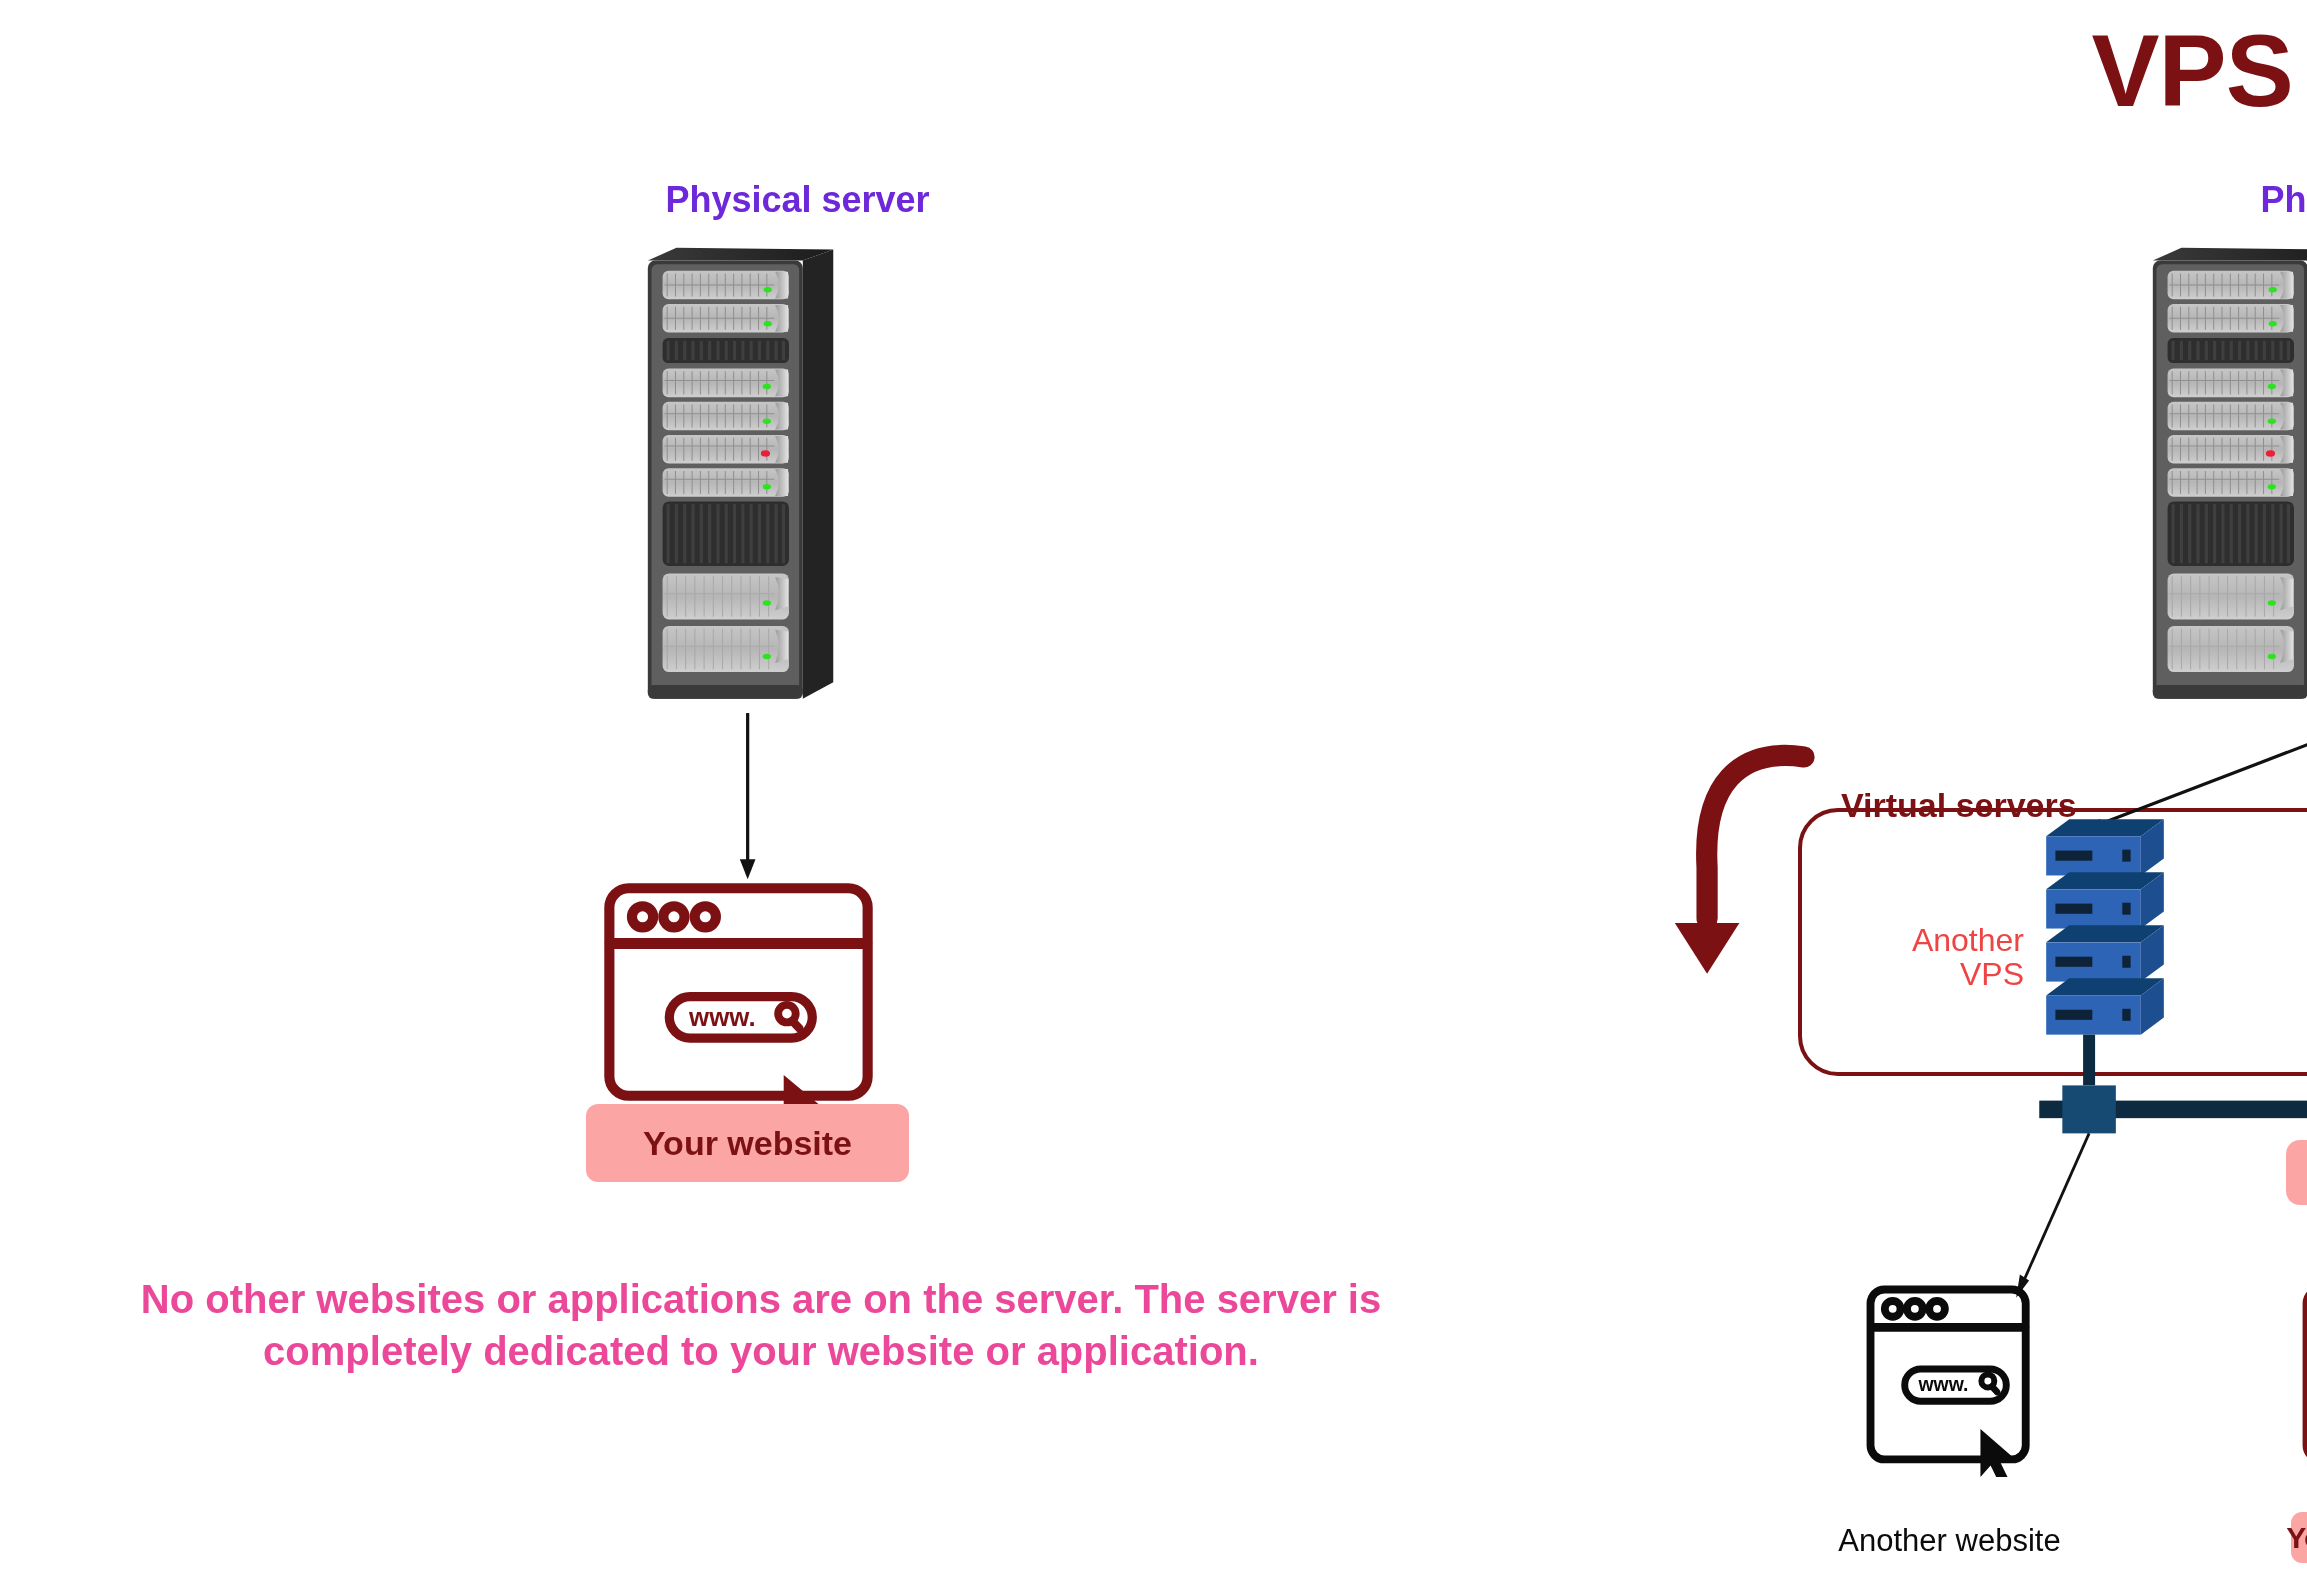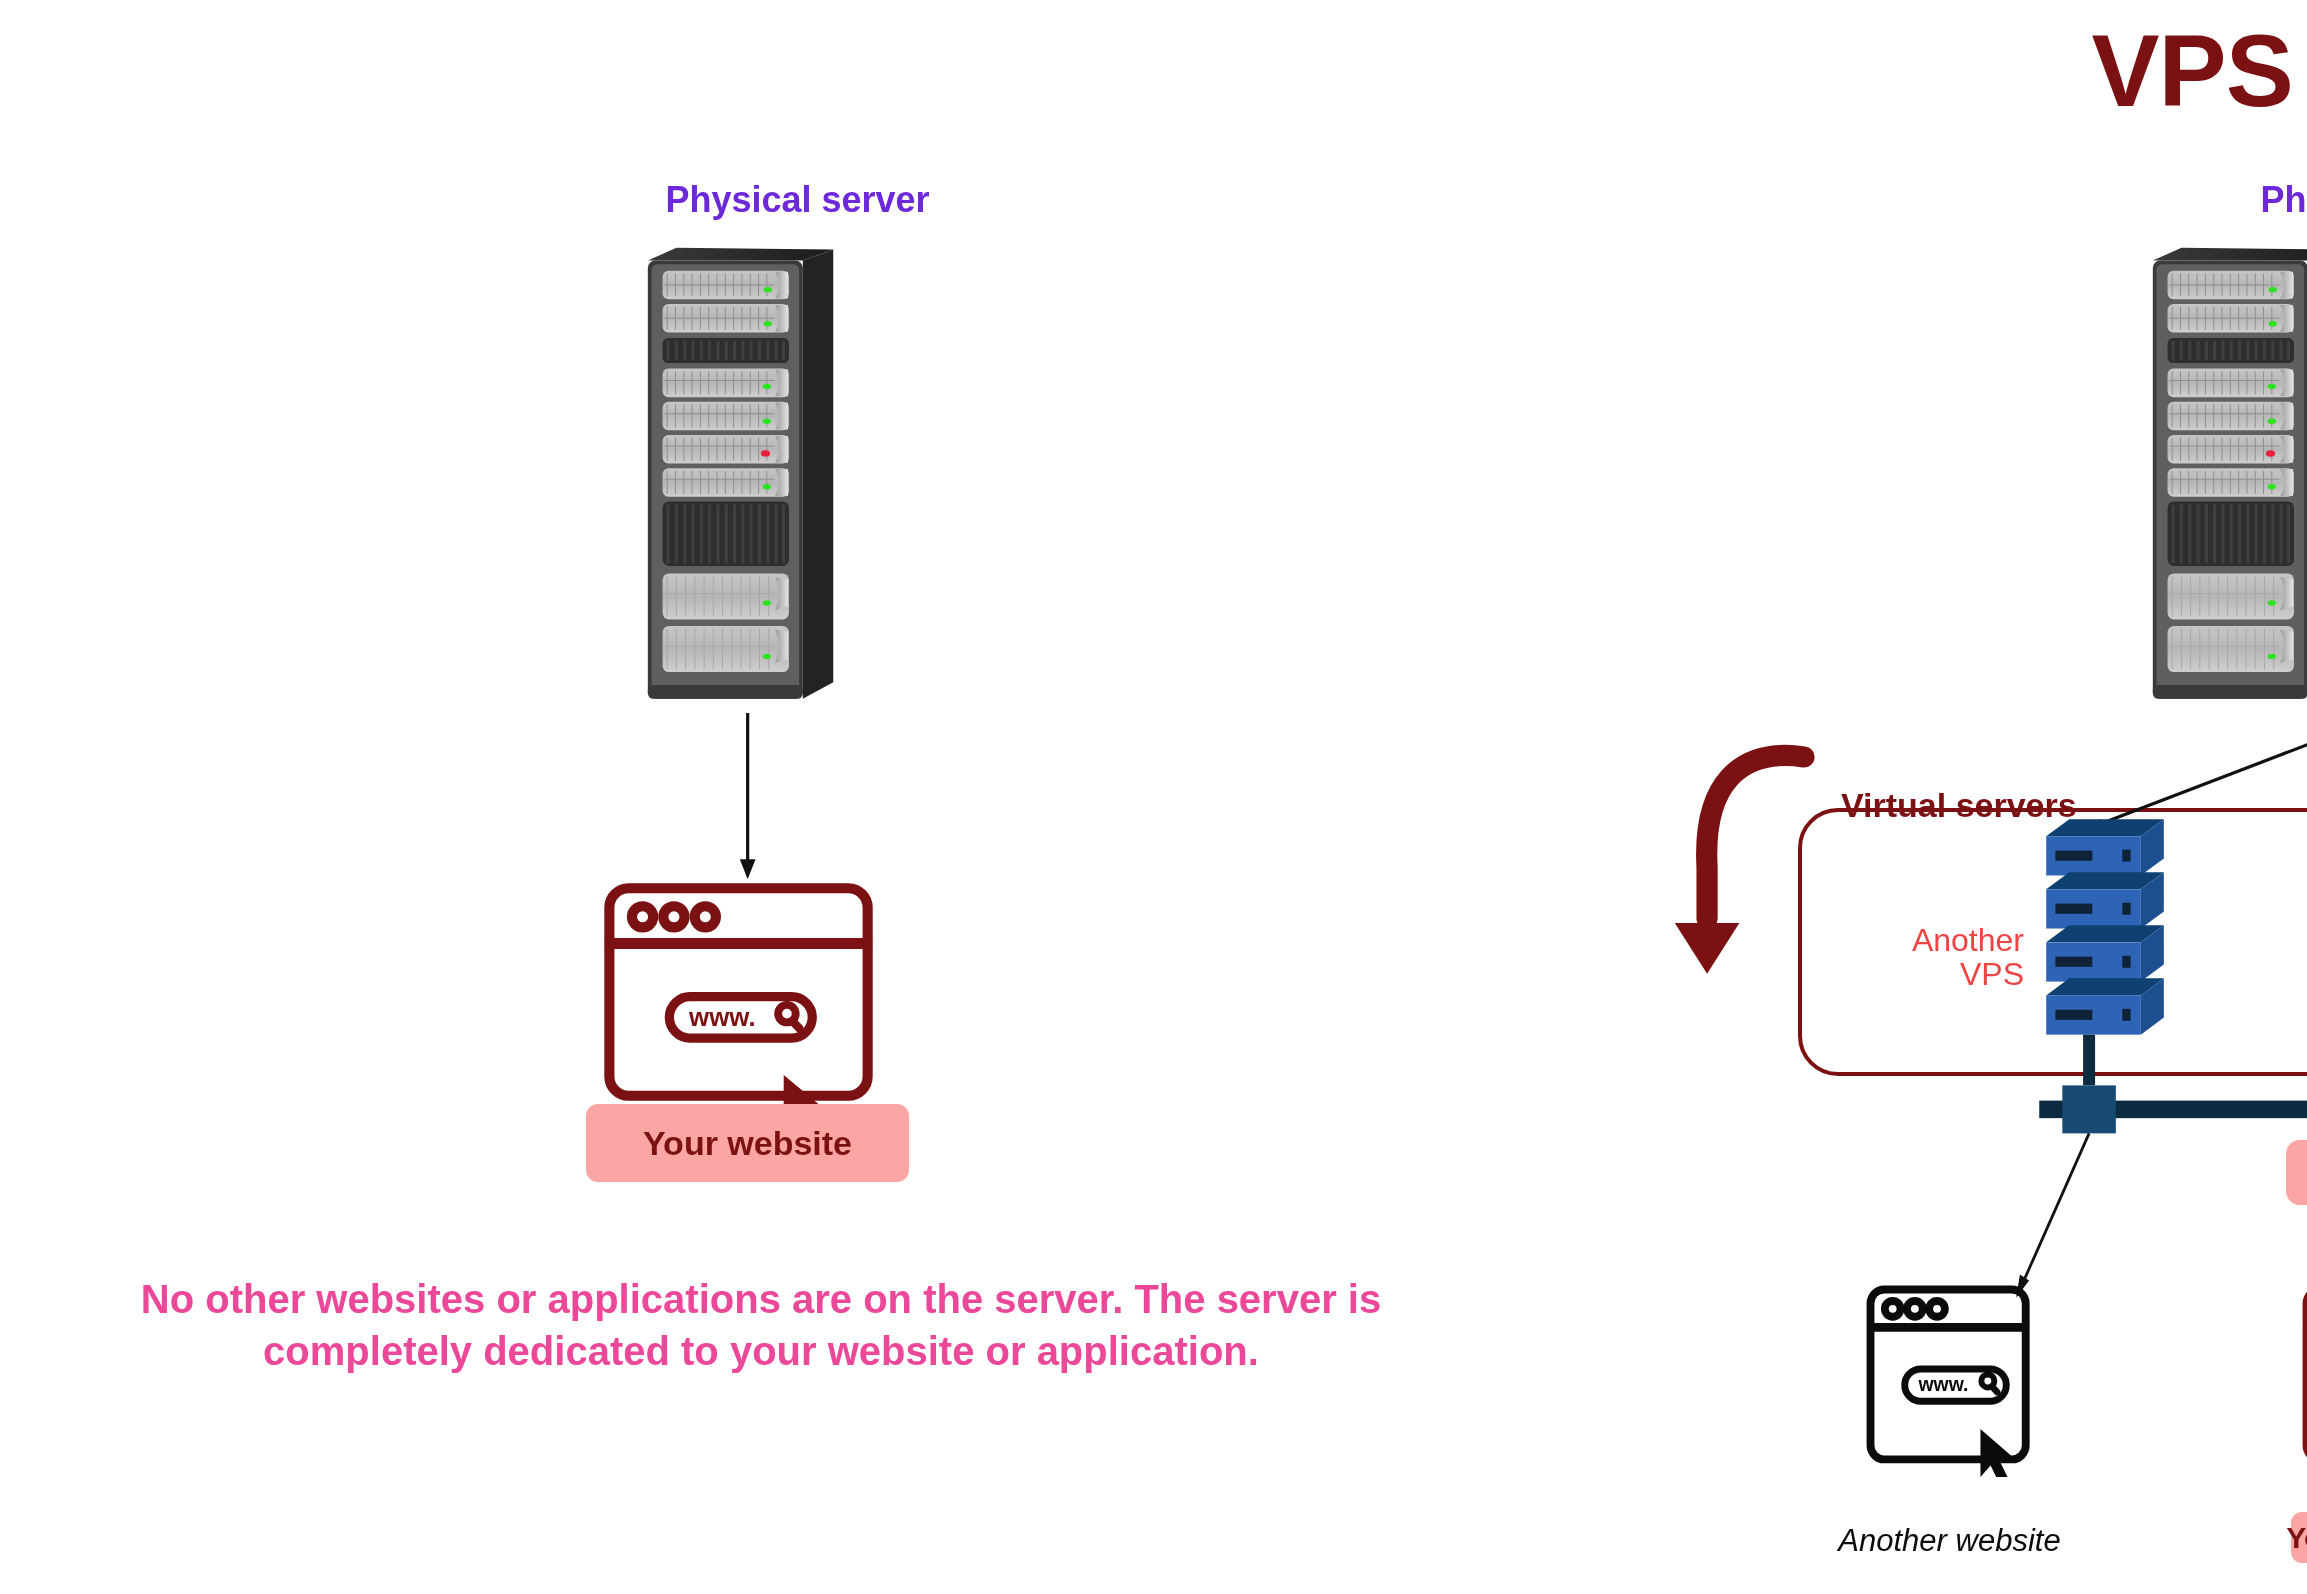--- a/index.html
+++ b/index.html
@@ -808,18 +808,18 @@
       <circle cx="268" cy="212" r="14" stroke-width="13"></circle>
       <line x1="277" y1="224" x2="288" y2="236" stroke-width="14"></line>
     </g>
     <text x="172" y="233" text-anchor="middle" font-family="'Liberation Sans', sans-serif" font-size="42" font-weight="bold" fill="#7B1113">www.</text>
     <g fill="#7B1113">
       <path d="M252 316 L252 420 L274 395 L292 432 L312 423 L294 386 L328 382 Z"></path>
     </g>
   </svg>
 </div>
 
-<div class="site-label" style="left:1788px;top:1523px;font-style:italic;">Another website</div>
+<div class="site-label" style="left:1788px;top:1523px;">Another website</div>
 
 <div class="badge" style="left:2291px;top:1512px;width:175px;height:51px;font-size:30px;border-radius:11px;">
   <span>Your website</span>
 </div>
 
 
 </body></html>

